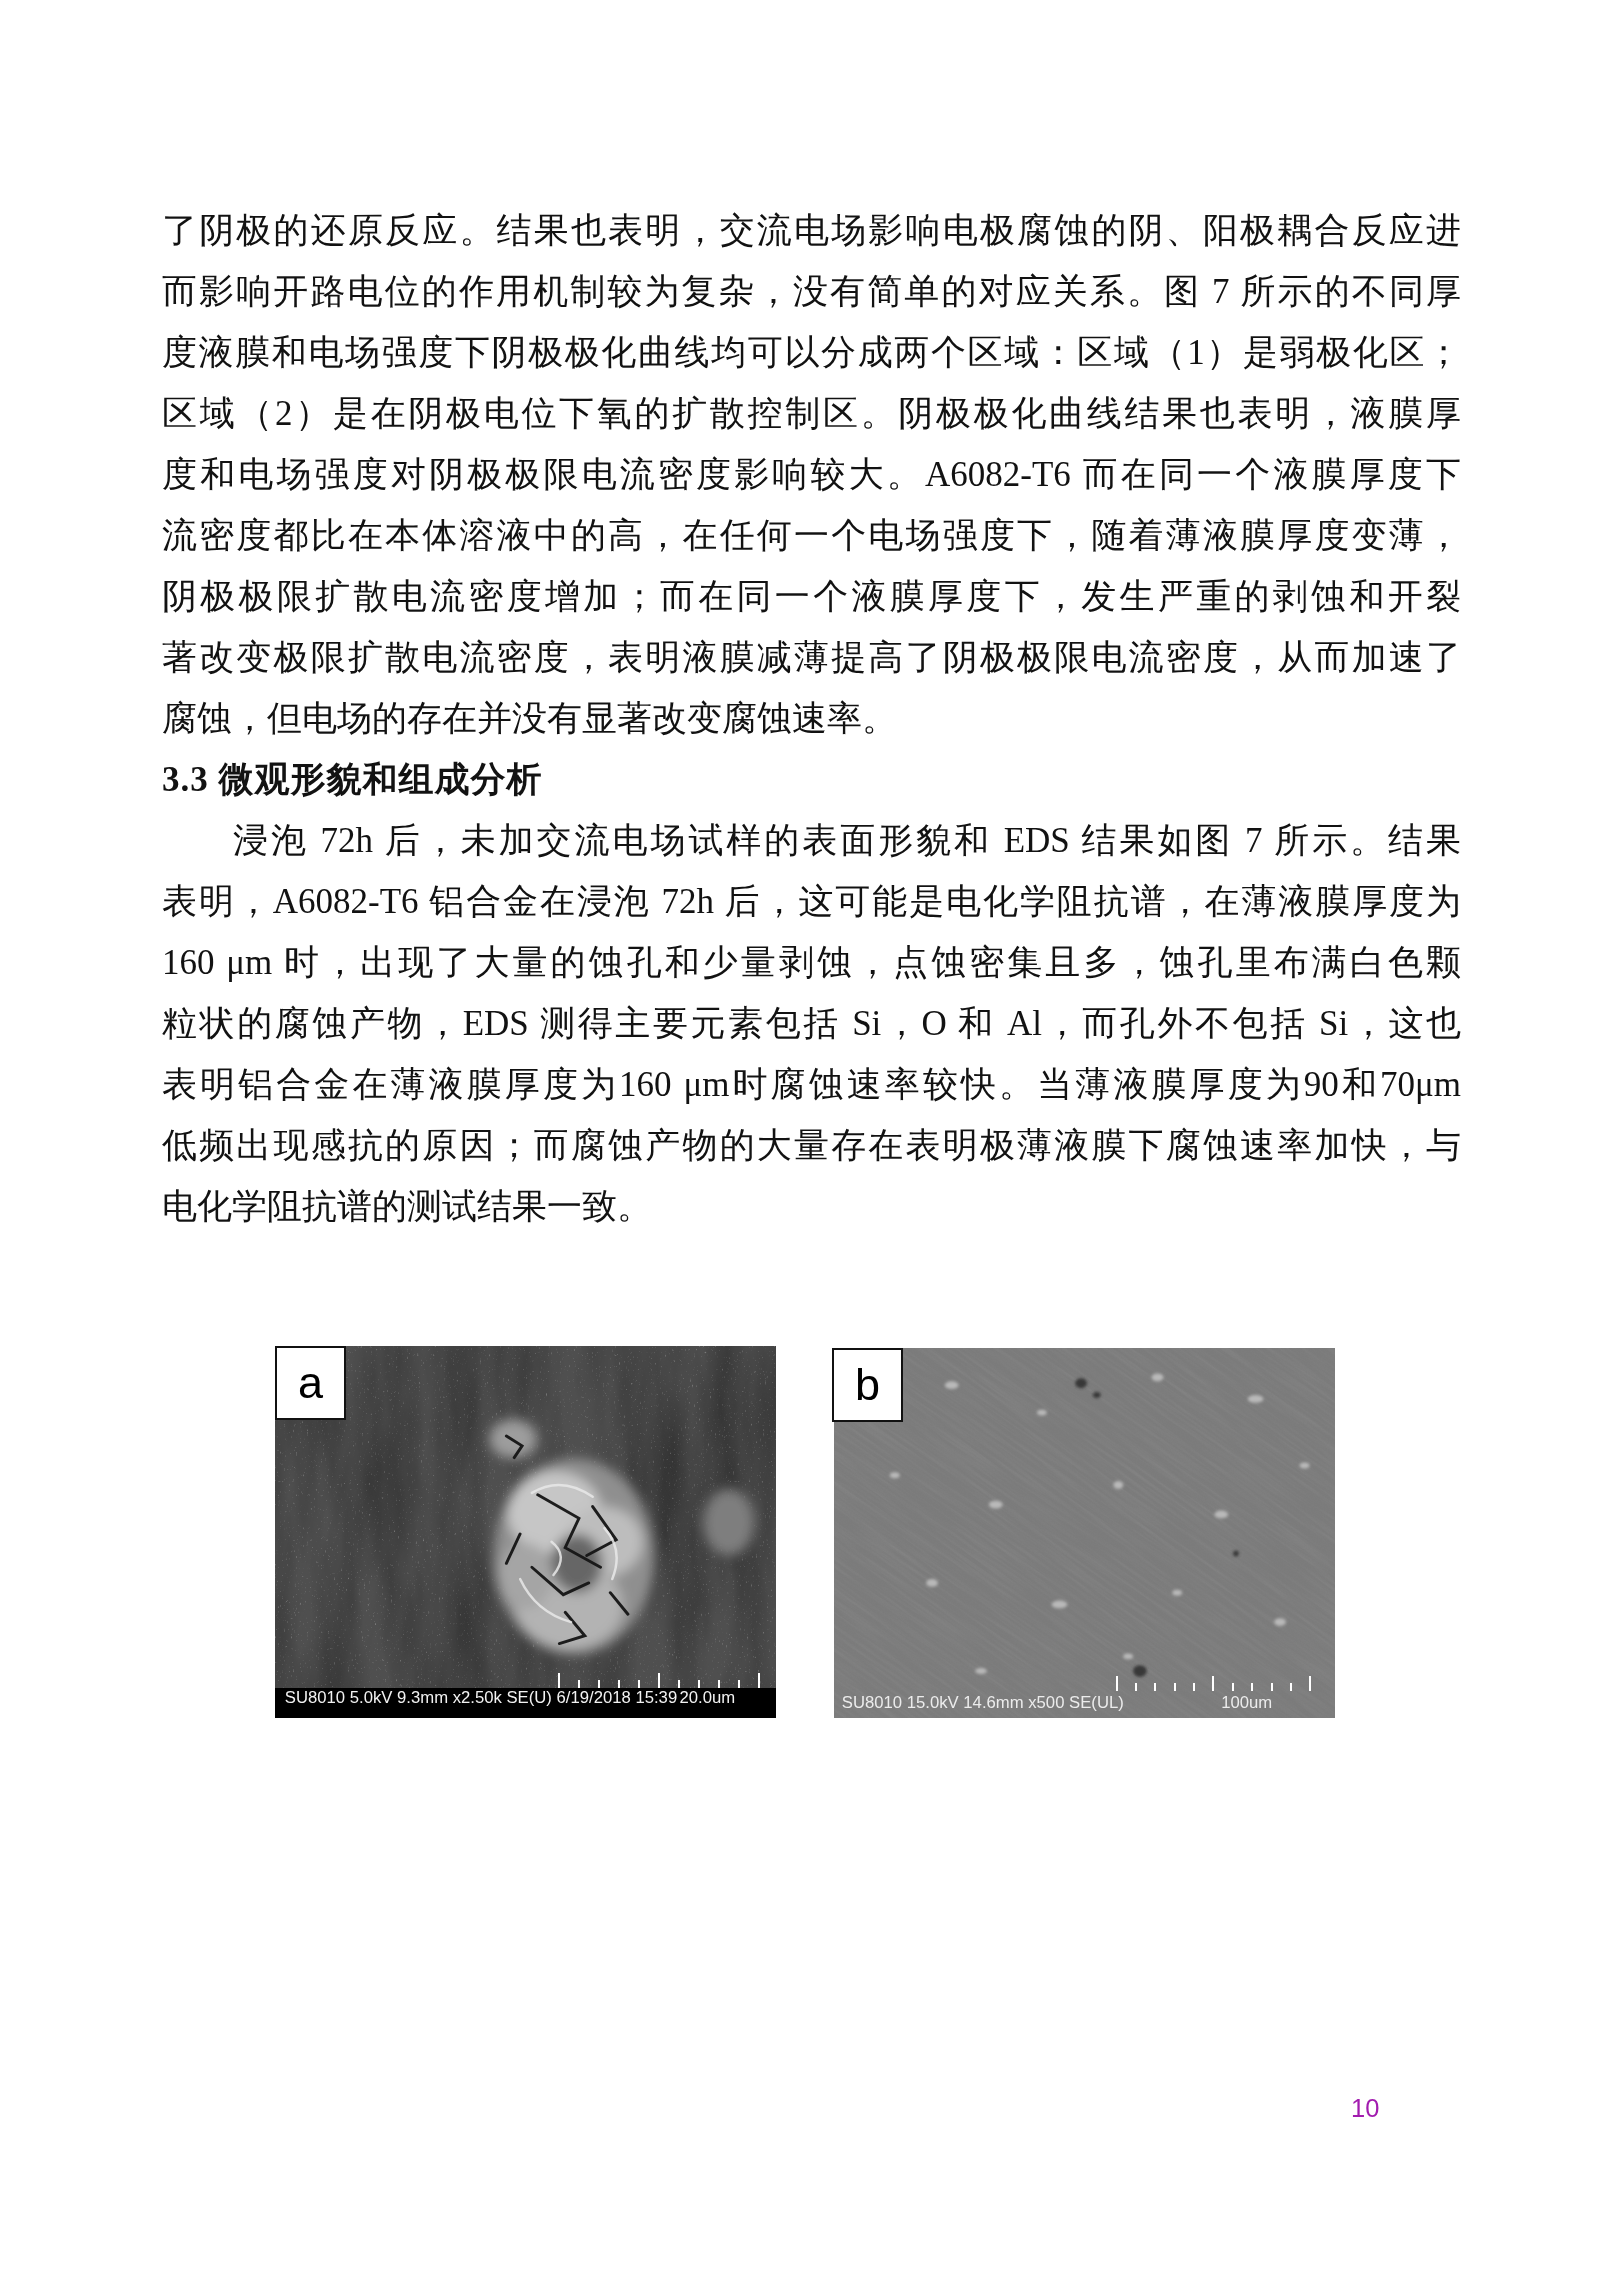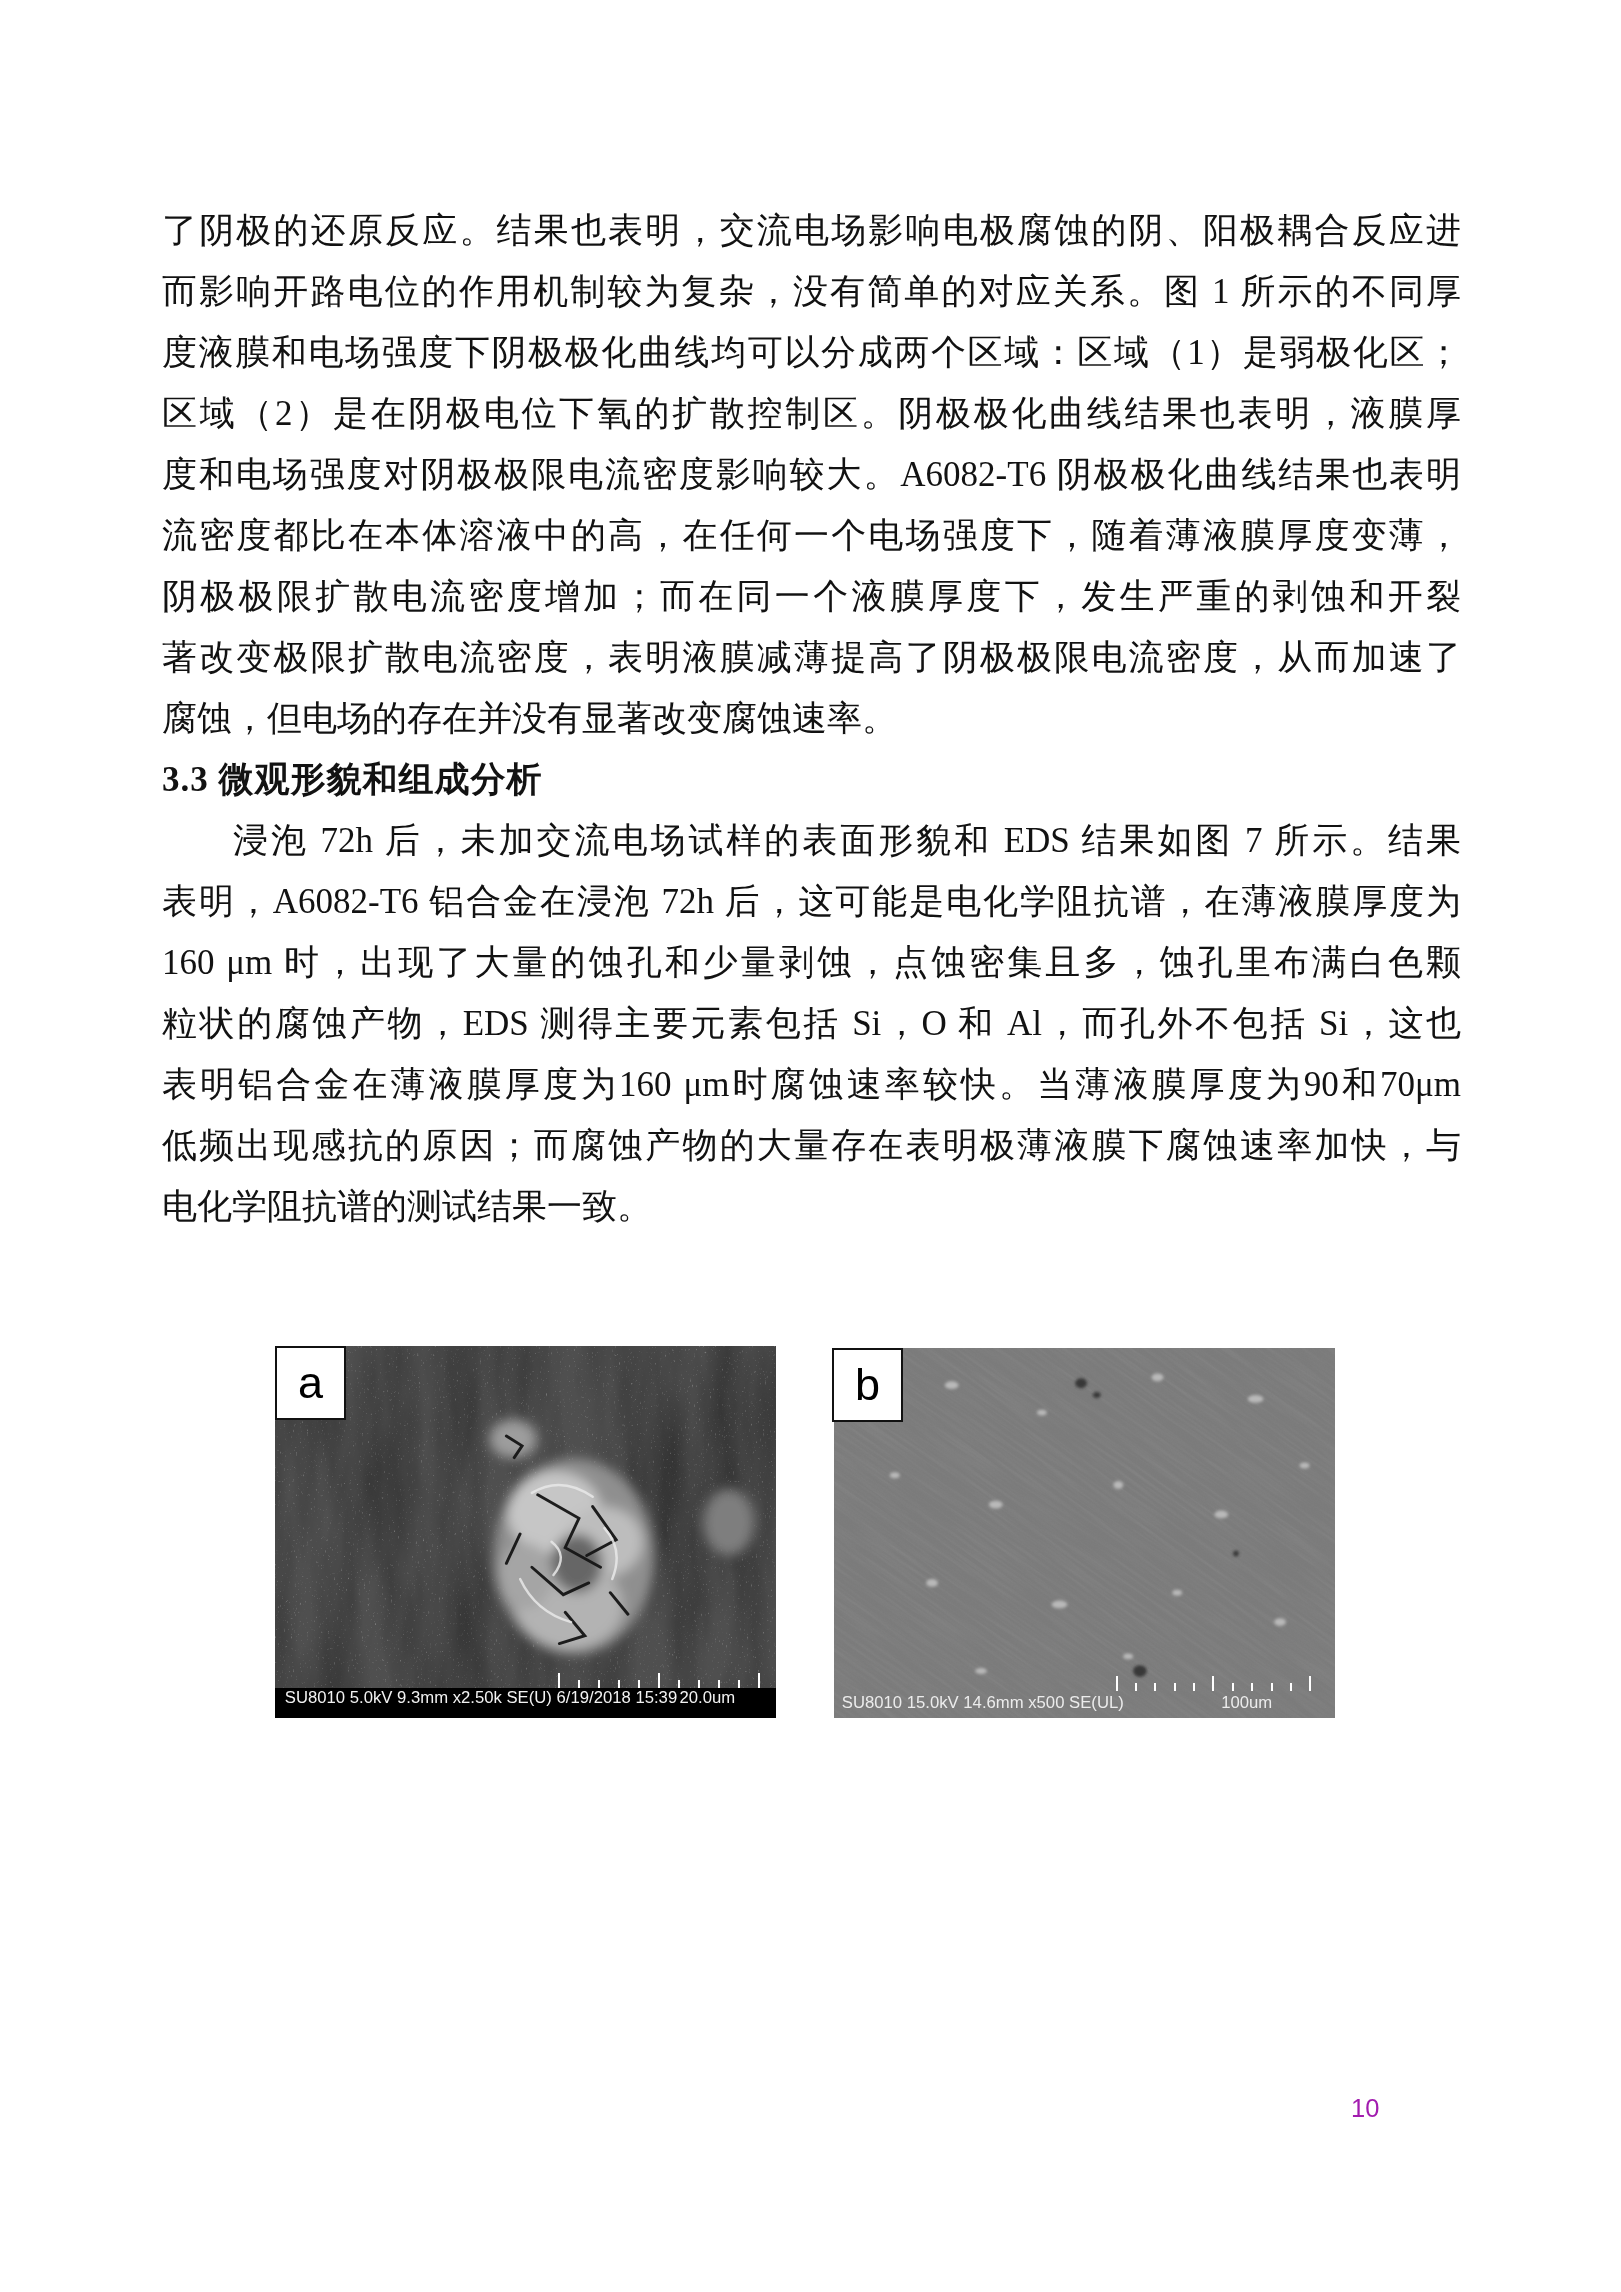--- a/index.html
+++ b/index.html
@@ -84,24 +84,24 @@
     font-size:25.5px;color:#a21caf;
   }
 </style>
 </head>
 <body>
 
 <div class="page">
 
   <div class="text-block">
     <div class="line">了阴极的还原反应。结果也表明，交流电场影响电极腐蚀的阴、阳极耦合反应进</div>
-    <div class="line">而影响开路电位的作用机制较为复杂，没有简单的对应关系。图 1 所示的不同厚</div>
+    <div class="line">而影响开路电位的作用机制较为复杂，没有简单的对应关系。图 7 所示的不同厚</div>
     <div class="line">度液膜和电场强度下阴极极化曲线均可以分成两个区域：区域（1）是弱极化区；</div>
     <div class="line">区域（2）是在阴极电位下氧的扩散控制区。阴极极化曲线结果也表明，液膜厚</div>
-    <div class="line">度和电场强度对阴极极限电流密度影响较大。A6082-T6 阴极极化曲线结果也表明</div>
+    <div class="line">度和电场强度对阴极极限电流密度影响较大。A6082-T6 而在同一个液膜厚度下</div>
     <div class="line">流密度都比在本体溶液中的高，在任何一个电场强度下，随着薄液膜厚度变薄，</div>
     <div class="line">阴极极限扩散电流密度增加；而在同一个液膜厚度下，发生严重的剥蚀和开裂</div>
     <div class="line">著改变极限扩散电流密度，表明液膜减薄提高了阴极极限电流密度，从而加速了</div>
     <div class="line left">腐蚀，但电场的存在并没有显著改变腐蚀速率。</div>
     <div class="line heading">3.3 微观形貌和组成分析</div>
     <div class="line indent">浸泡 72h 后，未加交流电场试样的表面形貌和 EDS 结果如图 7 所示。结果</div>
     <div class="line">表明，A6082-T6 铝合金在浸泡 72h 后，这可能是电化学阻抗谱，在薄液膜厚度为</div>
     <div class="line">160 μm 时，出现了大量的蚀孔和少量剥蚀，点蚀密集且多，蚀孔里布满白色颗</div>
     <div class="line">粒状的腐蚀产物，EDS 测得主要元素包括 Si，O 和 Al，而孔外不包括 Si，这也</div>
     <div class="line">表明铝合金在薄液膜厚度为160 μm时腐蚀速率较快。当薄液膜厚度为90和70μm</div>

